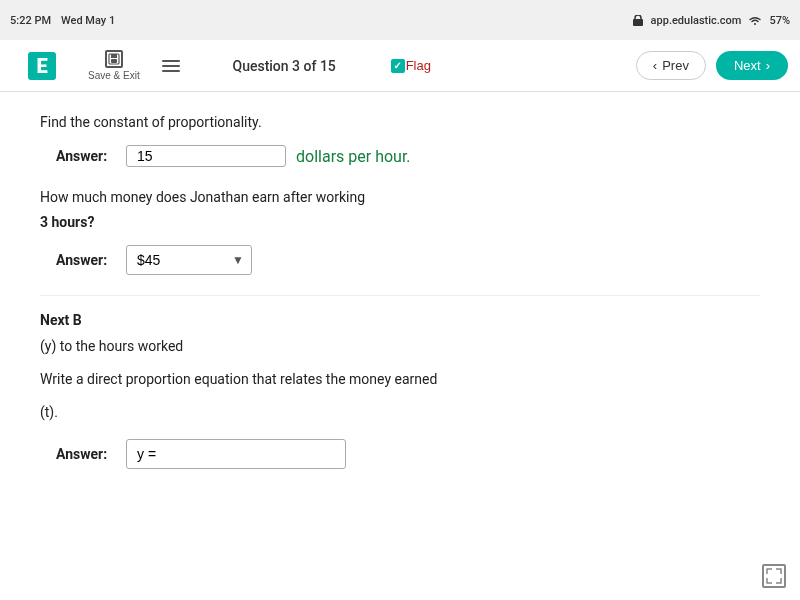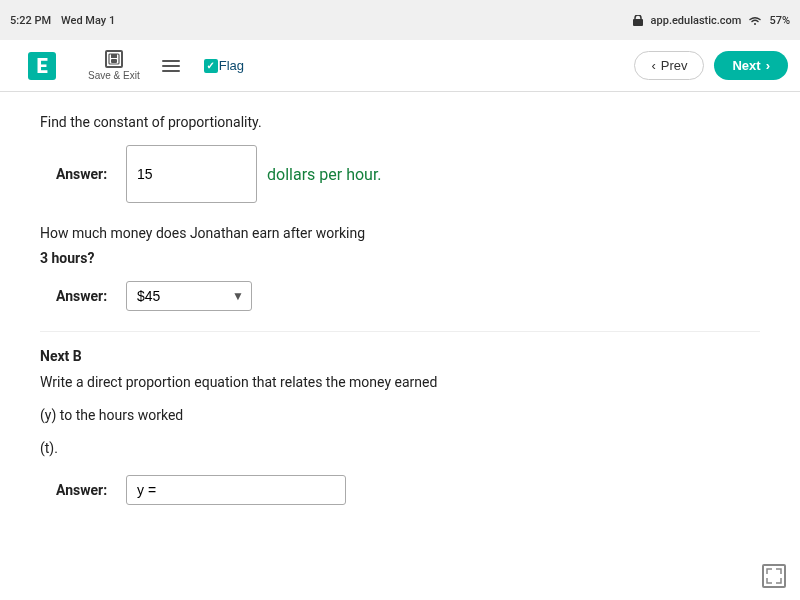--- a/index.html
+++ b/index.html
@@ -105,21 +105,21 @@
       font-size: 14px;
       color: #333;
       font-weight: 500;
     }
 
     .flag-btn {
       display: flex;
       align-items: center;
       gap: 1px;
       font-size: 13px;
-      color: #0c4a6e;
+      color: #b91c1c;
       cursor: pointer;
       border: none;
       background: none;
       padding: 4px 8px;
       justify-content: space-between;
     }
     .flag-checkbox {
       width: 14px;
       height: 14px;
       border: 2px solid #00b5a3;
@@ -154,21 +154,21 @@
       display: flex;
       align-items: center;
       gap: 5px;
       background: #00b5a3;
       border: none;
       border-radius: 20px;
       padding: 7px 18px;
       font-size: 13px;
       cursor: pointer;
       color: #fff;
-      font-weight: 700;
+      font-weight: 400;
       justify-content: space-between;
     }
 
     
     .content {
       background: #fff;
       margin: 0;
       padding: 20px 40px 20px 40px;
       height: calc(600px - 22px - 52px);
       overflow-y: auto;
@@ -196,23 +196,23 @@
     .answer-label {
       font-size: 14px;
       font-weight: 700;
       color: #222;
       min-width: 60px;
     }
 
     .answer-input {
       border: 1px solid #aaa;
       border-radius: 3px;
-      padding: 20px 10px;
-      font-size: 14px;
-      width: 131px;
+      padding: 2px 10px;
+      font-size: 14px;
+      width: 160px;
       outline: none;
     }
 
     .answer-unit {
       font-size: 16px;
       color: #15803d;
     }
 
     .answer-select-wrapper {
       position: relative;
@@ -319,20 +319,21 @@
     </div>
     <span>Save &amp; Exit</span>
   </button>
 
   <div class="hamburger">
     <span></span>
     <span></span>
     <span></span>
   </div>
 
+  <span class="question-label">Question 3 of 15</span>
 
   <button class="flag-btn">
     <div class="flag-checkbox"></div>
     <span>Flag</span>
   </button>
 
   <div class="nav-spacer"></div>
 
   <button class="prev-btn">
     <span>‹</span>
@@ -370,22 +371,22 @@
         </select>
         <span class="select-arrow">▼</span>
       </div>
     </div>
   </div>
 
   <hr class="divider">
 
   <div class="question-section">
     <p class="part-label">Next B</p>
+    <p class="question-text">(y) to the hours worked</p>
     <p class="question-text">Write a direct proportion equation that relates the money earned</p>
-    <p class="question-text">(y) to the hours worked</p>
     <p class="question-text">(t).</p>
 
     <div class="answer-row" style="margin-top: 16px;">
       <span class="answer-label">Answer:</span>
       <input class="answer-input-wide" type="text" value="y =" style="">
     </div>
   </div>
 
 </div>
 

